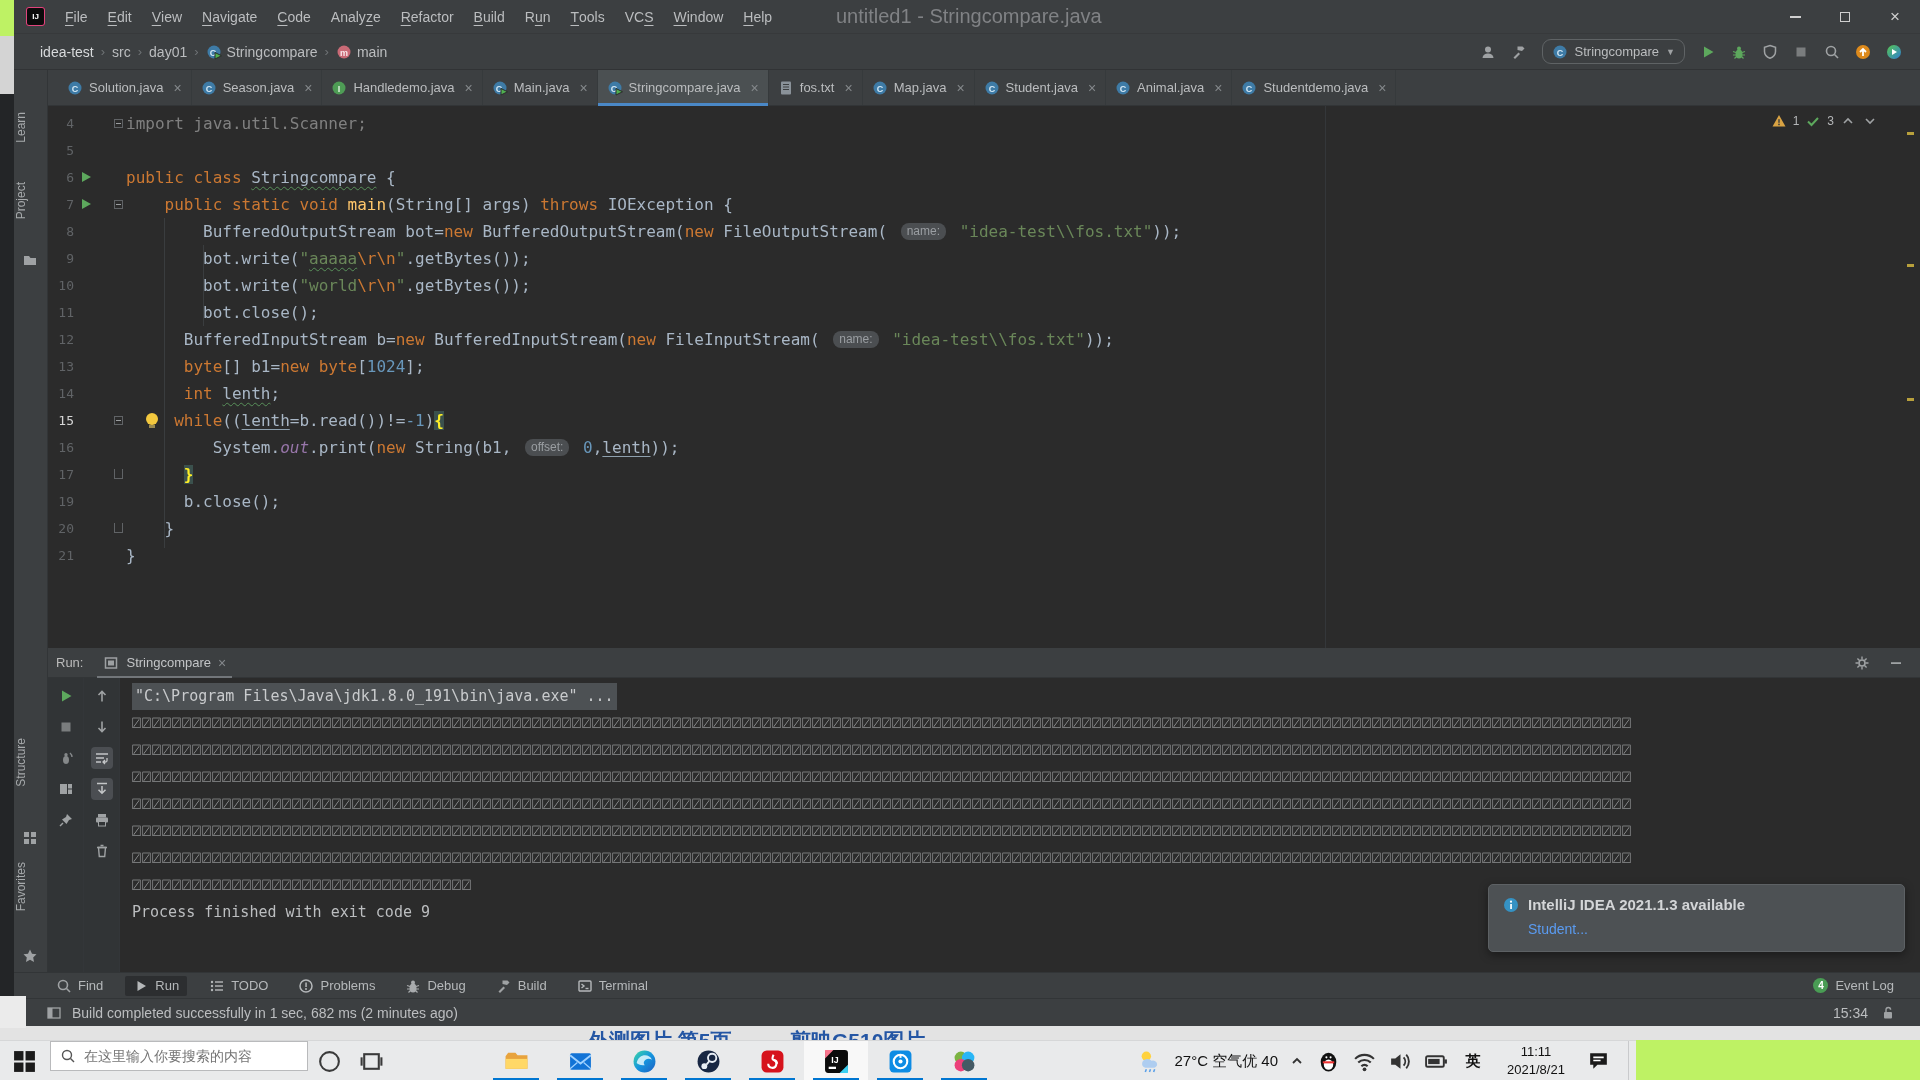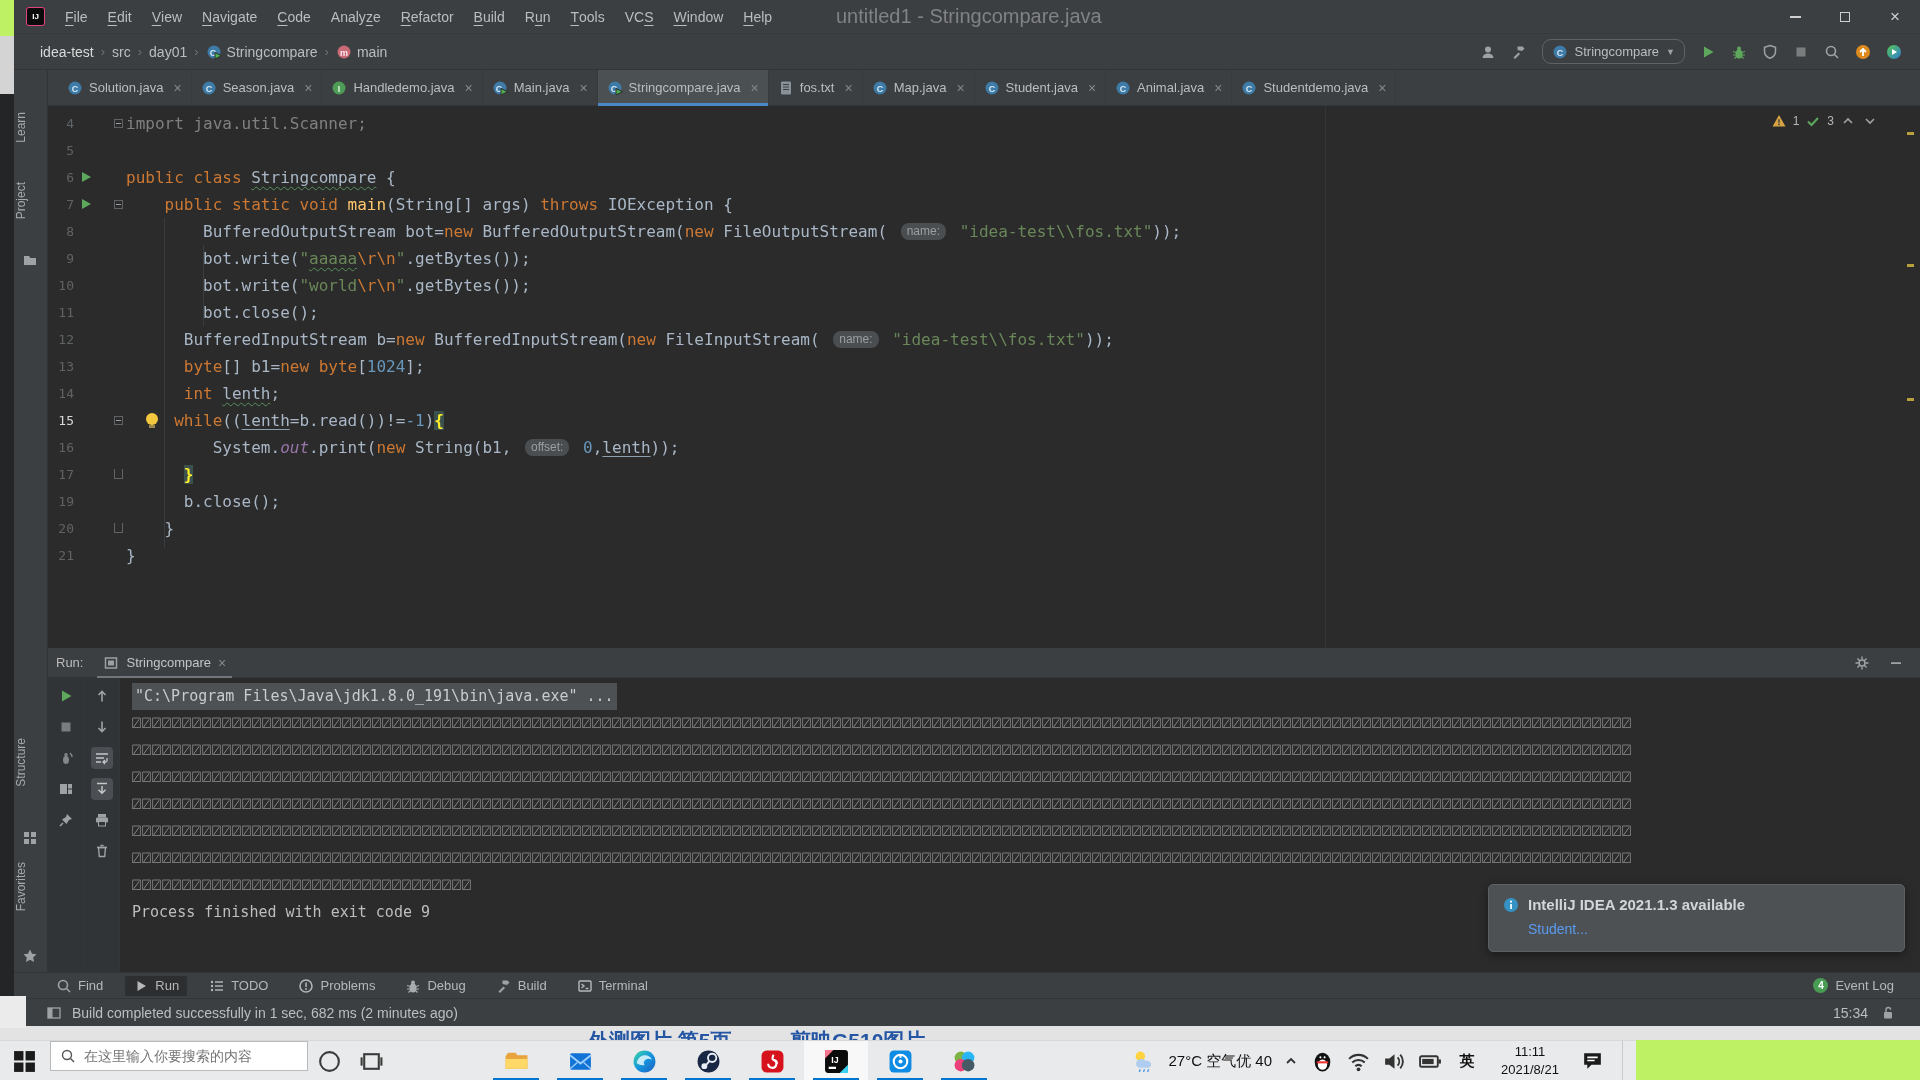--- a/index.html
+++ b/index.html
@@ -109,21 +109,21 @@
   
   .taskbar{left:0;top:1040px;width:1636px;height:40px;background:#e9eaeb;display:flex;align-items:flex-start;z-index:8;border-top:1px solid #d6d7d8}
   .tk-start{width:48px;height:40px;display:flex;align-items:center;justify-content:center}
   .tk-search{width:258px;height:30px;background:#fff;border:1px solid #b9babc;display:flex;align-items:center;gap:8px;padding:0 9px;margin-left:2px}
   .tk-search input{border:none;outline:none;font-size:14px;color:#333;width:200px;background:transparent;font-family:"Liberation Sans",sans-serif}
   .tk-btn{width:42px;height:40px;display:flex;align-items:center;justify-content:center}
   .tk-apps{display:flex;margin-left:92px}
   .tk-app{width:64px;height:40px;display:flex;align-items:center;justify-content:center;position:relative}
   .tk-app.active{background:#f8f8f8}
   .tk-app .ul{position:absolute;left:9px;right:9px;bottom:0;height:3px;background:#0076d1}
-  .tray{margin-left:auto;display:flex;align-items:center;gap:11px;padding-right:6px;color:#1b1b1b}
+  .tray{margin-left:auto;display:flex;align-items:center;gap:11px;color:#1b1b1b}
   .tray .wtxt{font-size:15px;color:#111;white-space:nowrap}
   .tray .ime{font-size:15px;font-weight:bold;color:#111;width:26px;text-align:center}
   .clock{font-size:13px;color:#111;text-align:center;line-height:1.35;width:78px}
   .nbadge{position:relative}
   .showdesk{width:8px;height:40px;border-left:1px solid #c9cacc;margin-left:6px}
 </style>
 </head>
 <body>
 
 <div class="screen">

